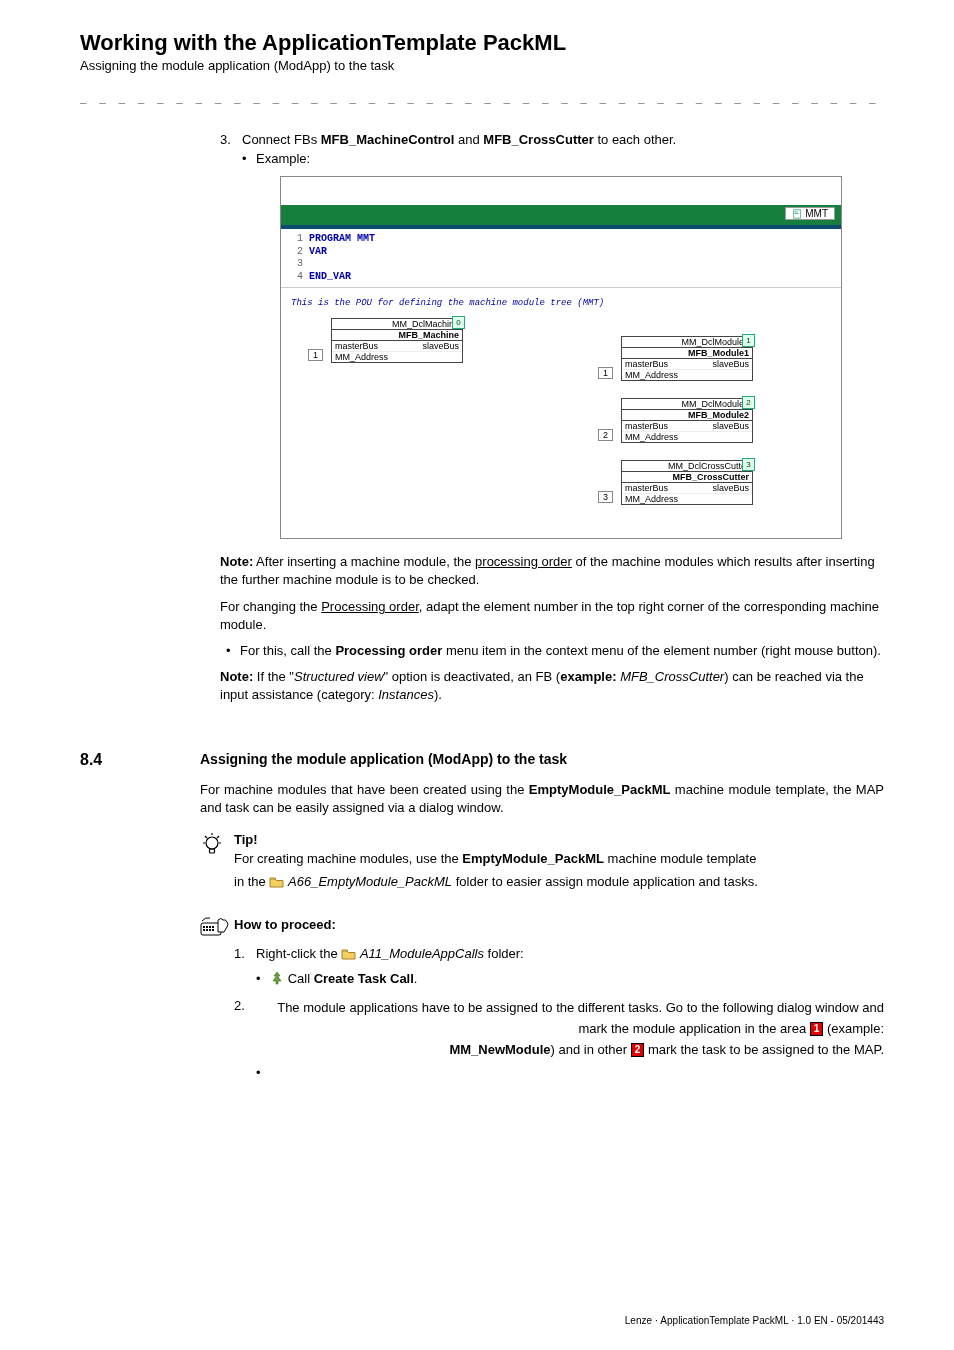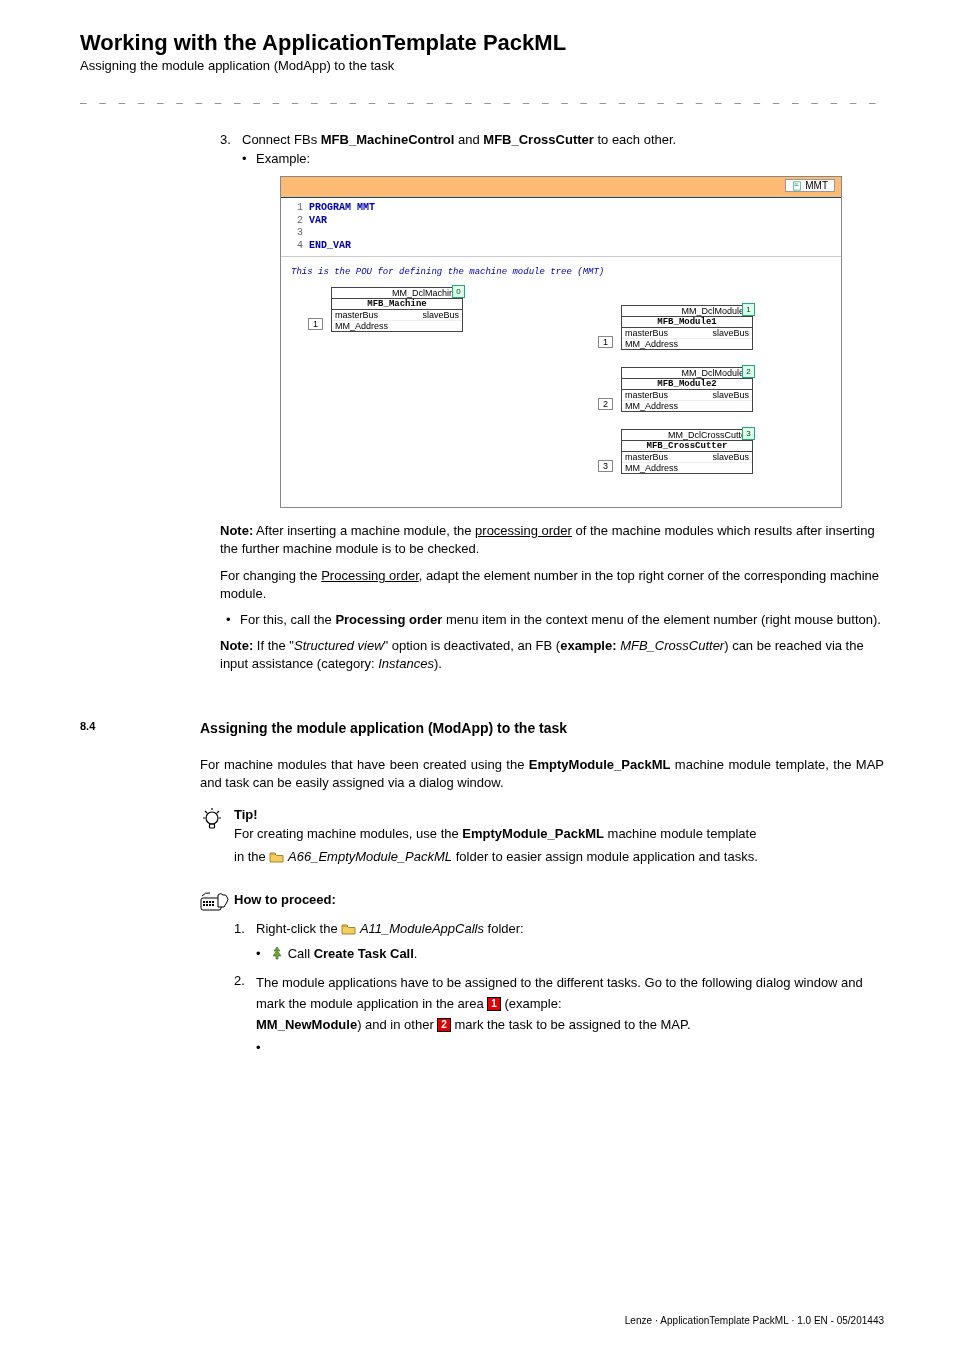--- a/index.html
+++ b/index.html
@@ -62,23 +62,24 @@
   .fake-fig {
     width: 560px;
     border: 1px solid #888;
     font-family: "Courier New", monospace;
     font-size: 10px;
     background: #fff;
     position: relative;
   }
   .fig-tabbar {
     height: 20px;
-    background: #fdba74;
-    border-bottom: 1px solid #0c4a6e;
+    background: #15803d;
+    border-bottom: 4px solid #0c4a6e;
     position: relative;
+    margin-top: 28px;
   }
   .fig-tab {
     position: absolute;
     right: 6px;
     top: 2px;
     background: #fff;
     border: 1px solid #999;
     padding: 0 6px;
     font-size: 10px;
     font-family: Arial, sans-serif;
@@ -109,21 +110,21 @@
   }
   .fig-block {
     border: 1px solid #444;
     background: #fff;
     font-size: 9px;
     font-family: Arial, sans-serif;
     width: 130px;
     position: absolute;
   }
   .fig-block .bname { font-size:9px; padding:0 3px; border-bottom:1px solid #444;text-align:right; }
-  .fig-block .btype { font-weight:bold; text-align:center; padding:0 3px; border-bottom:1px solid #444;font-family:Liberation Mono, monospace;}
+  .fig-block .btype { font-weight:bold; text-align:right; padding:0 3px; border-bottom:1px solid #444;}
   .fig-block .bports { display:flex; justify-content:space-between; padding:0 3px; }
   .fig-block .baddr { padding:0 3px; border-top:1px solid #eee;}
   .fig-order {
     position:absolute; right:-3px; top:-3px;
     width:11px; height:11px; border:1px solid #2a7; background:#dfe;
     font-size:8px; text-align:center; line-height:11px; color:#040;
   }
   .fig-in-num {
     position:absolute; left:-24px; bottom:1px;
     border:1px solid #888; padding:0 4px; font-size:9px; background:#fff;
@@ -134,30 +135,30 @@
   b, strong { font-weight: bold; }
   em, i { }
 
   .section-row {
     display: flex;
     margin-top: 48px;
   }
   .section-num {
     width: 120px;
     font-weight: bold;
-    font-size: 11px;
+    font-size: 16px;
     flex-shrink:0;
   }
   .section-title {
     font-weight: bold;
     font-size: 14px;
   }
   .section-body {
     margin-left: 120px;
-    margin-top: 20px;
+    margin-top: 12px;
   }
   .section-body p { margin: 0 0 10px 0; line-height:1.35; }
 
   .tip-block, .howto-block {
     display: flex;
     margin: 16px 0 6px 0;
     align-items: flex-start;
   }
   .tip-icon, .howto-icon {
     width: 34px;
@@ -391,21 +392,21 @@
               <span> Call </span>
               <b>Create Task Call</b><span>.</span>
             </div>
           </div>
         </div>
       </div>
 
       <div class="step" style="margin-top:6px;">
         <div class="step-num">2.</div>
         <div class="step-body">
-          <div style="line-height:1.6;">
+          <div style="line-height:1.6;text-align:right;">
             <span>The module applications have to be assigned to the different tasks. Go to the following dialog window and mark the module application in the area </span>
             <span class="red-marker">1</span>
             <span> (example: </span>
             <br>
             <b>MM_NewModule</b><span>) and in other </span>
             <span class="red-marker">2</span>
             <span> mark the task to be assigned to the MAP.</span>
           </div>
           <div class="bullet-row" style="margin-top:4px;">
             <div class="bullet-dot">•</div>

